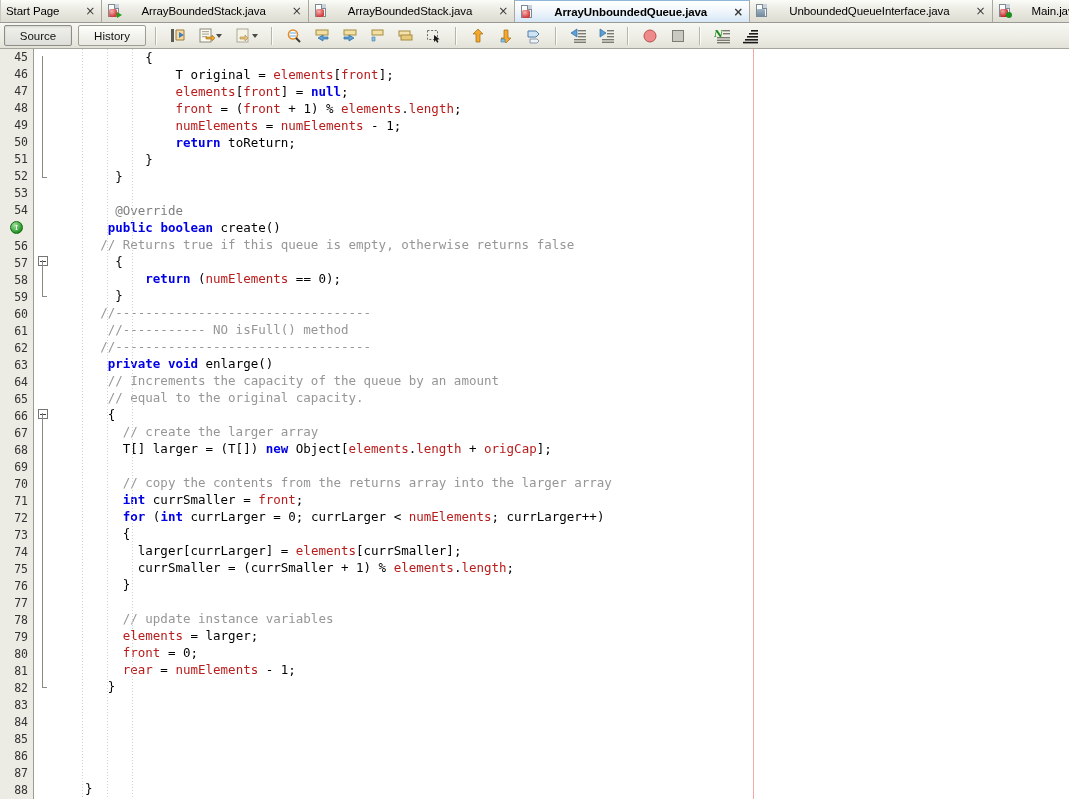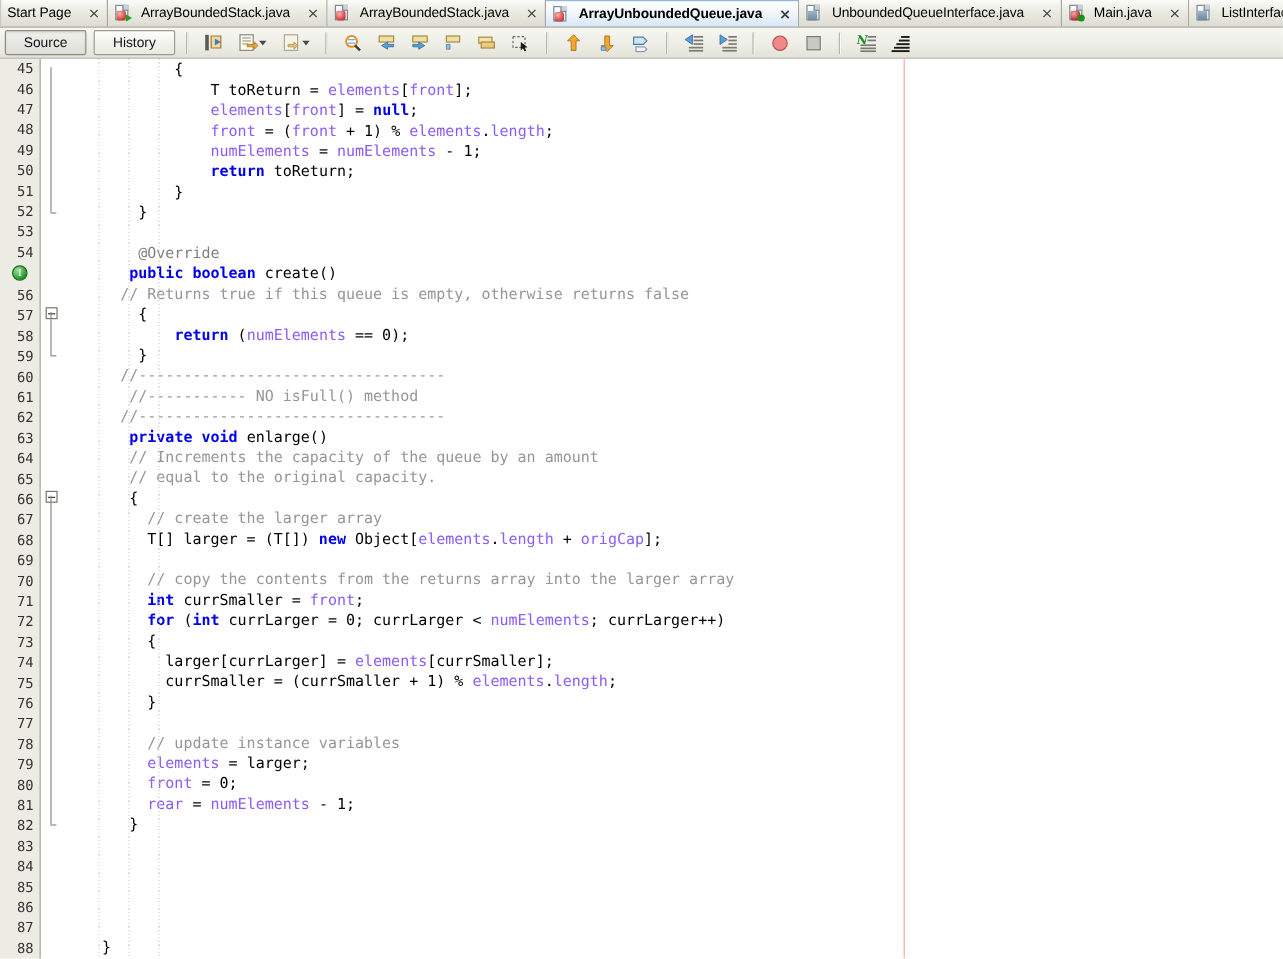--- a/index.html
+++ b/index.html
@@ -11,21 +11,21 @@
   }
   #app{width:1069px;height:799px;position:relative;display:flex;flex-direction:column;}
 
   
   .tabbar{
     height:22px;min-height:22px;display:flex;align-items:stretch;
     background:linear-gradient(to bottom,#f2f2ee 0%,#e4e4dc 100%);
     border-bottom:1px solid #9a9a92;overflow:hidden;position:relative;
   }
   .tab{
-    display:flex;align-items:center;gap:8px;padding:0 6px 0 5px;
+    display:flex;align-items:center;gap:20px;padding:0 6px 0 5px;
     height:22px;box-sizing:border-box;
     border-right:1px solid #a8a8a0;
     background:linear-gradient(to bottom,#fbfbf8 0%,#ebebe3 45%,#dcdcd2 100%);
     font-size:11.5px;color:#000;white-space:nowrap;position:relative;cursor:default;
   }
   .tab:first-child{border-left:1px solid #c9c9c2;}
   .tab.active{
     background:linear-gradient(to bottom,#ffffff 0%,#f4f8fc 40%,#d6e7f7 100%);
     font-weight:bold;border-top:1px solid #8fb7da;
   }
@@ -130,21 +130,21 @@
     padding-left:0px;
   }
   .marginline{
     position:absolute;top:0;bottom:0;width:1px;background:#f7a8a8;left:698px;
   }
   .indentguide{position:absolute;top:0;bottom:0;width:1px;
     background:repeating-linear-gradient(to bottom,#d2d2ca 0px,#d2d2ca 1px,transparent 1px,transparent 3px);}
 
   
   .kw{color:#0000e6;font-weight:bold;}
-  .fld{color:#8b5cf6;}
+  .fld{color:#b91c1c;}
   .cmt{color:#969696;}
   .ann{color:#808080;margin-top:28px;}
   .pln{color:#000000;}
 </style>
 </head>
 <body>
 
 <div id="app">
 
   <div class="tabbar" id="tabbar">
@@ -459,21 +459,21 @@
         <div class="foldfoot" style="top: 247px;"></div>
         <div class="foldline" style="top: 364px; height: 274px;"></div>
         <div class="foldfoot" style="top: 638px;"></div>
       </div>
     <div class="codearea" id="codearea">
       <div class="indentguide" style="left:27px"></div>
       <div class="indentguide" style="left:52px"></div>
       <div class="indentguide" style="left:77px"></div>
       <div id="codelines">
           <div class="codeline"><span class="pln">            {</span></div>
-          <div class="codeline"><span class="pln">                T toReturn = </span><span class="fld">elements</span><span class="pln">[</span><span class="fld">front</span><span class="pln">];</span></div>
+          <div class="codeline"><span class="pln">                T original = </span><span class="fld">elements</span><span class="pln">[</span><span class="fld">front</span><span class="pln">];</span></div>
           <div class="codeline"><span class="pln">                </span><span class="fld">elements</span><span class="pln">[</span><span class="fld">front</span><span class="pln">] = </span><span class="kw">null</span><span class="pln">;</span></div>
           <div class="codeline"><span class="pln">                </span><span class="fld">front</span><span class="pln"> = (</span><span class="fld">front</span><span class="pln"> + 1) % </span><span class="fld">elements</span><span class="pln">.</span><span class="fld">length</span><span class="pln">;</span></div>
           <div class="codeline"><span class="pln">                </span><span class="fld">numElements</span><span class="pln"> = </span><span class="fld">numElements</span><span class="pln"> - 1;</span></div>
           <div class="codeline"><span class="pln">                </span><span class="kw">return</span><span class="pln"> toReturn;</span></div>
           <div class="codeline"><span class="pln">            }</span></div>
           <div class="codeline"><span class="pln">        }</span></div>
           <div class="codeline"><span class="pln"></span></div>
           <div class="codeline"><span class="ann">        @Override</span></div>
           <div class="codeline"><span class="pln">       </span><span class="kw">public</span><span class="pln"> </span><span class="kw">boolean</span><span class="pln"> create()</span></div>
           <div class="codeline"><span class="cmt">      // Returns true if this queue is empty, otherwise returns false</span></div>

